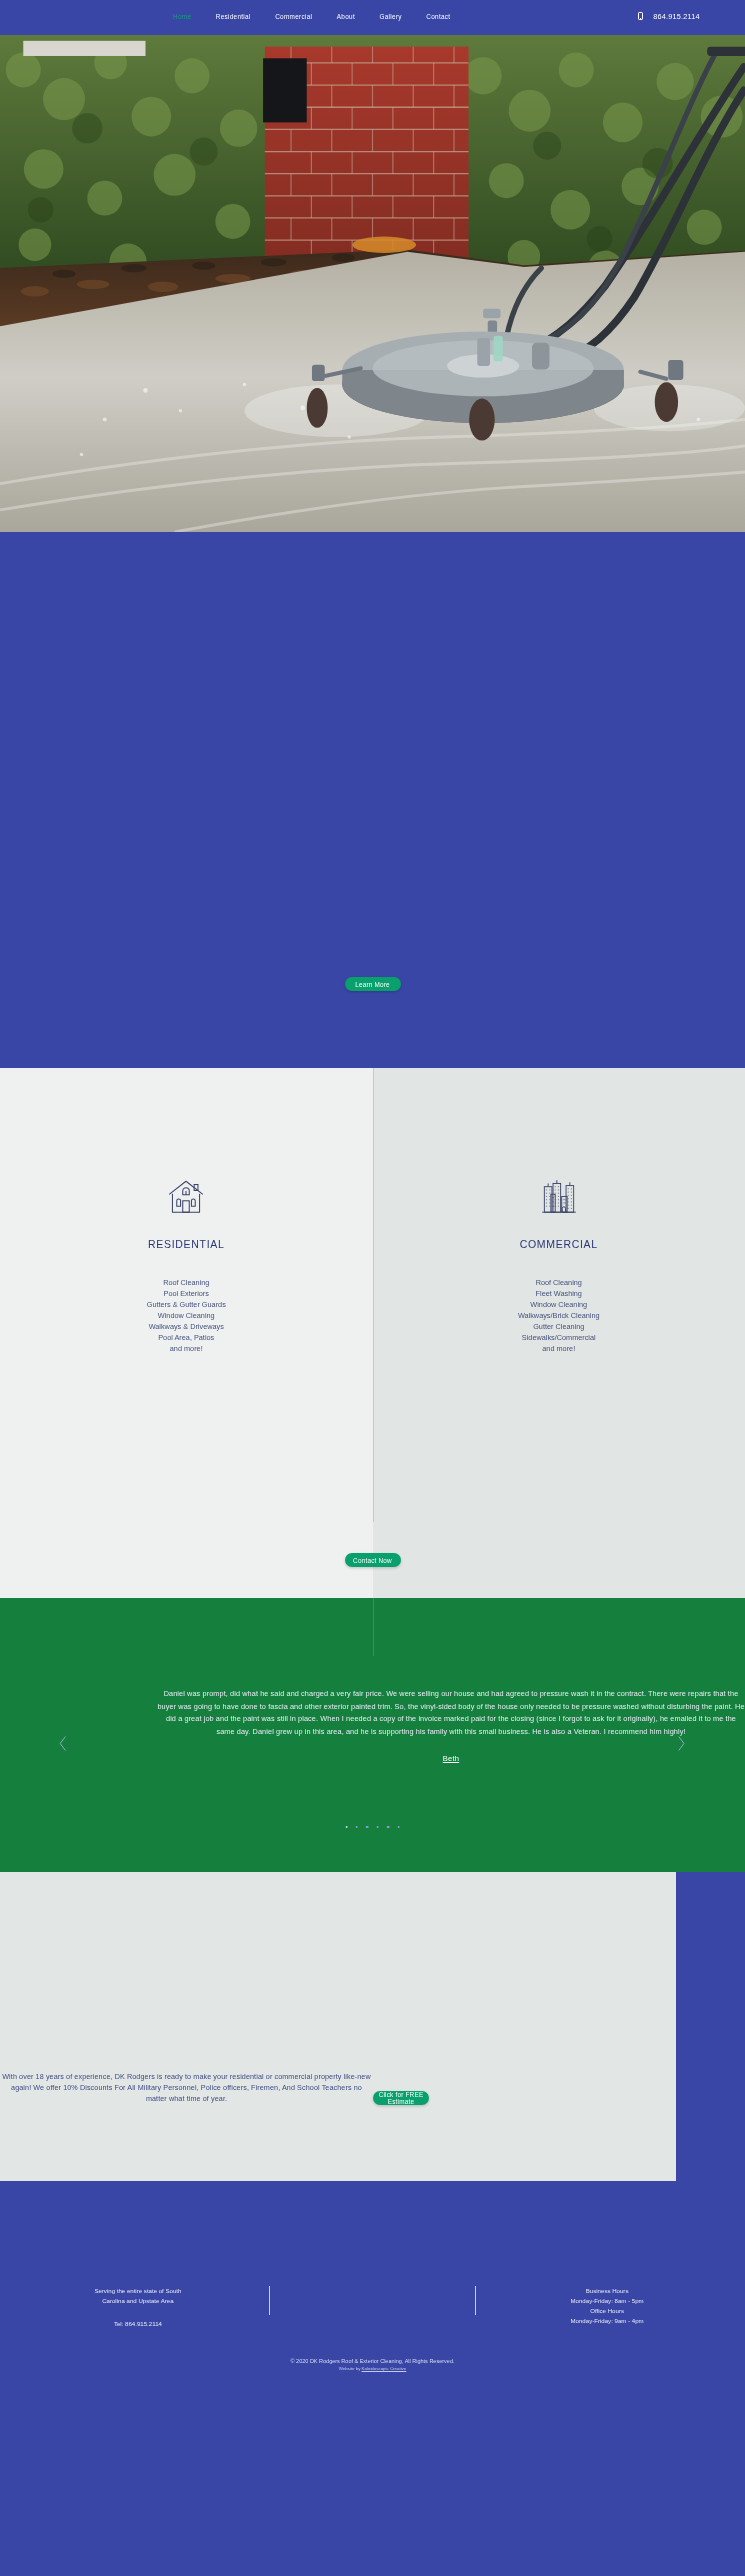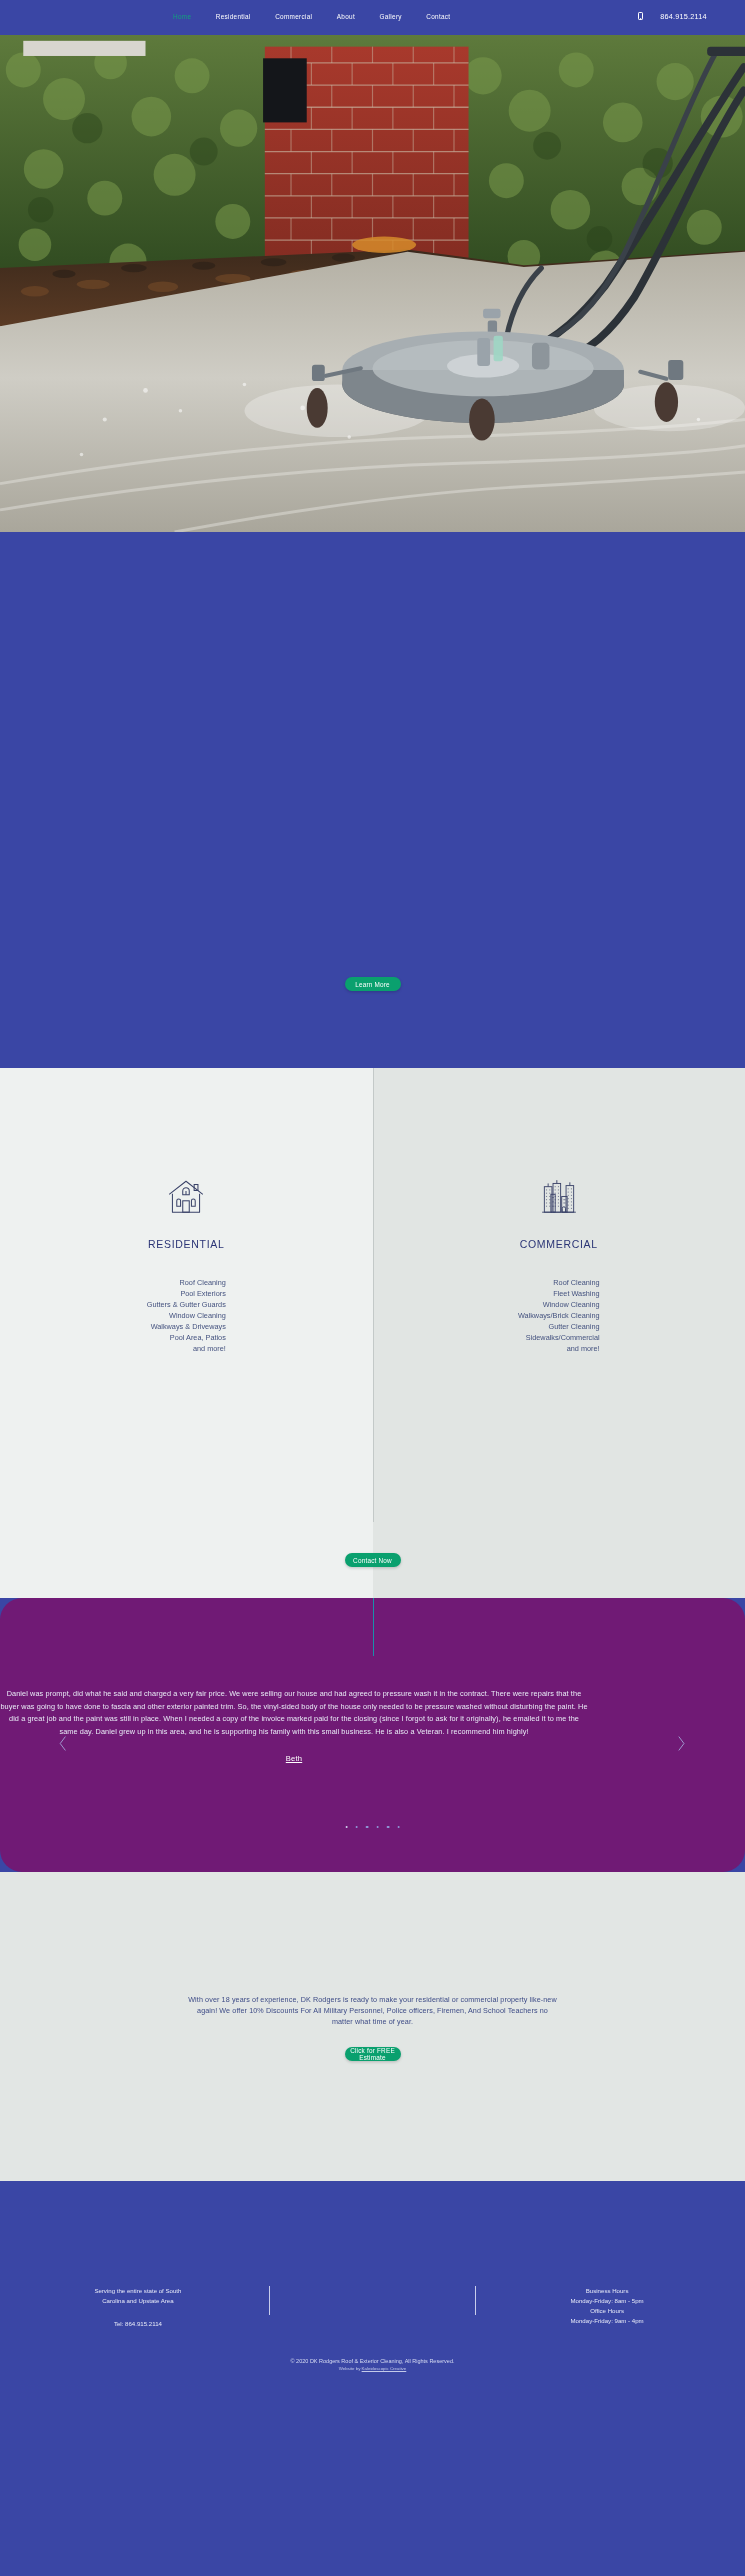--- a/index.html
+++ b/index.html
@@ -23,21 +23,21 @@
     display:flex; align-items:center; gap:24.5px;
     position:absolute; left:173px; top:13px;
   }
   .nav-item{
     font-size:6.4px; letter-spacing:0.3px; color:#ffffff;
     text-decoration:none; white-space:nowrap; cursor:pointer;
   }
   .nav-item.active{ color:#12a17c; }
   .phone-block{
     position:absolute; left:638px; top:11.6px;
-    display:flex; align-items:center; gap:17px;
+    display:flex; align-items:center; gap:10px;
   }
   .phone-ico{
     width:5.2px; height:8.7px; border:0.8px solid #fff; border-radius:1.2px;
     position:relative; flex:0 0 auto;
   }
   .phone-ico:after{
     content:""; position:absolute; left:50%; transform:translateX(-50%);
     bottom:0.6px; width:1.7px; height:0.6px; background:#fff;
   }
   .phone-num{ font-size:7.3px; color:#fff; letter-spacing:0.2px; }
@@ -85,38 +85,38 @@
     position:absolute; left:373px; top:0; width:0.6px; height:454px;
     background:rgba(140,150,150,.35);
   }
   .svc-icon{ width:38px; height:36px; margin-bottom:23px; }
   .svc-title{
     font-size:10.5px; letter-spacing:0.7px; color:#2b3576;
     font-weight:400; margin-bottom:27px;
   }
   .svc-list{
     font-size:7.3px; line-height:11px; color:#44527f;
-    text-align:right;
+    text-align:center;
   }
   .svc-list div{ white-space:nowrap; }
 
   .contact-row{
     width:745px; height:76px;
     display:flex; align-items:center; justify-content:center;
     position:relative;
   }
   .contact-row .half-l{ position:absolute;left:0;top:0;width:373px;height:76px;background:#eef1f0; }
   .contact-row .half-r{ position:absolute;left:373px;top:0;width:373px;height:76px;background:#e1e5e3; }
   .contact-row .btn{ position:relative; z-index:2; }
 
   
   .testimonial{
-    width:745px; height:274px; background:#701a75;
+    width:745px; height:274px; background:#15803d;
     position:relative;
-    display:flex; flex-direction:column; align-items:flex-start;border-radius:22px;
+    display:flex; flex-direction:column; align-items:flex-end;
   }
   .vline{
     position:absolute; left:373px; top:0; width:1.2px; height:58px;
     background:#1a8fa8;
   }
   .quote-wrap{
     width:588px; margin-top:90px; text-align:center;
   }
   .quote-text{
     color:#e9ecf7; font-size:7.3px; line-height:12.5px; letter-spacing:0.1px;
@@ -137,22 +137,22 @@
     display:flex; gap:8.2px;
   }
   .dot{
     width:2.3px; height:2.3px; border-radius:50%;
     background:#8e99d8; cursor:pointer;
   }
   .dot.active{ background:#cfd5f0; }
 
   
   .cta{
-    width:745px; height:309px; background:#e2e6e4;
-    display:flex; flex-direction:column; align-items:center;
+    width:676px; height:309px; background:#e2e6e4;
+    display:flex; flex-direction:row; align-items:center;
     padding-top:122px;
   }
   .cta-text{
     width:373px; text-align:center;
     font-size:7.2px; line-height:11px; color:#3d4b86; letter-spacing:0.1px;
   }
   .cta .btn{ margin-top:20px; }
 
   
   .footer{

